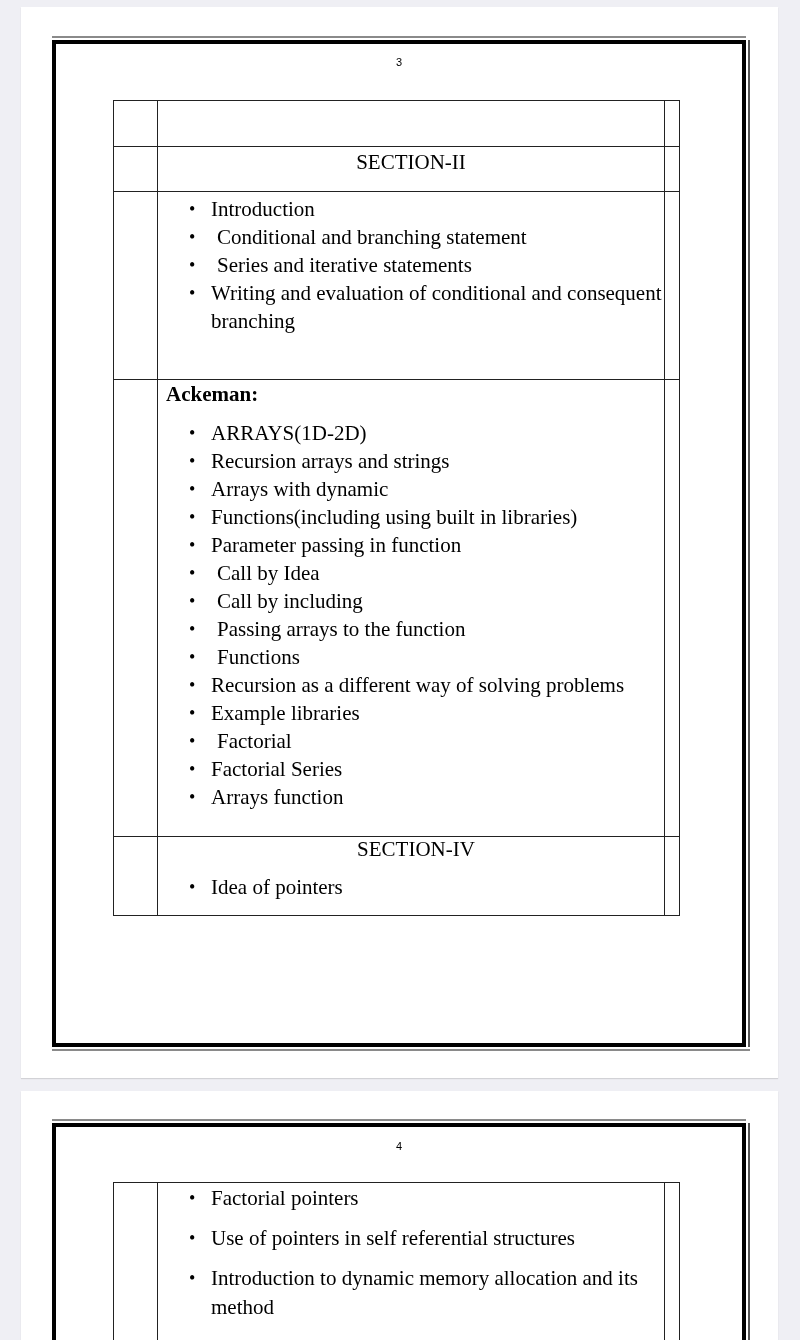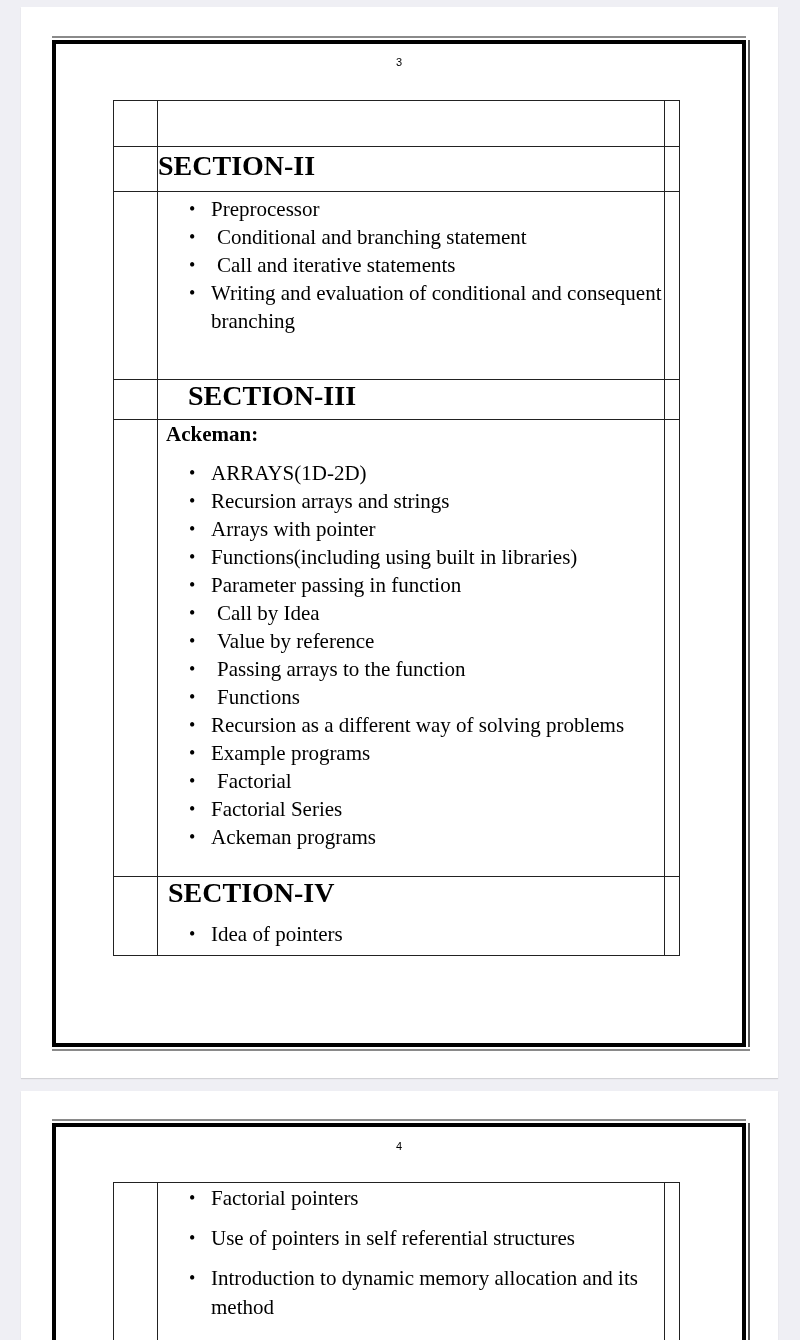--- a/index.html
+++ b/index.html
@@ -57,21 +57,21 @@
   #page2 table.syl { top: 55px; }
   table.syl td {
     border: 1.5px solid #222;
     vertical-align: top;
     padding: 0;
   }
   col.c1 { width: 44px; }
   col.c3 { width: 15px; }
 
   .sec-head {
-    text-align: left; font-weight: bold; font-size: 28px;
+    text-align: center; font-weight: normal; font-size: 21px;
     padding-top: 3px;
   }
   ul.bl {
     list-style: none; margin: 0; padding: 0 0 0 31px;
     font-size: 21px; line-height: 28px;
   }
   ul.bl li { position: relative; padding-left: 22px; }
   ul.bl li .dot {
     position: absolute; left: 0; top: 0;
     font-size: 18px;
@@ -105,54 +105,47 @@
         <td></td>
         <td>
               <div class="sec-head">SECTION-II</div>
             </td>
         <td></td>
       </tr>
       <tr style="height:188px">
         <td></td>
         <td>
           <ul class="bl" id="s2list" style="padding-top:3px">
-                <li><span class="dot">•</span><span>Preprocessor</span></li>
+                <li><span class="dot">•</span><span>Introduction</span></li>
                 <li class="sp"><span class="dot">•</span><span>Conditional and branching statement</span></li>
-                <li class="sp"><span class="dot">•</span><span>Call and iterative statements</span></li>
+                <li class="sp"><span class="dot">•</span><span>Series and iterative statements</span></li>
                 <li><span class="dot">•</span><span>Writing and evaluation of conditional and consequent branching</span></li>
               </ul>
         </td>
-        <td></td>
-      </tr>
-      <tr style="height:40px">
-        <td></td>
-        <td>
-              <div class="sec-head" style="padding-left:30px;padding-top:0px">SECTION-III</div>
-            </td>
         <td></td>
       </tr>
       <tr style="height:457px">
         <td></td>
         <td>
           <div class="arrays-title">Ackeman:</div>
           <ul class="bl" id="s3list" style="padding-top:12px">
                 <li><span class="dot">•</span><span>ARRAYS(1D-2D)</span></li>
                 <li><span class="dot">•</span><span>Recursion arrays and strings</span></li>
-                <li><span class="dot">•</span><span>Arrays with pointer</span></li>
+                <li><span class="dot">•</span><span>Arrays with dynamic</span></li>
                 <li><span class="dot">•</span><span>Functions(including using built in libraries)</span></li>
                 <li><span class="dot">•</span><span>Parameter passing in function</span></li>
                 <li class="sp"><span class="dot">•</span><span>Call by Idea</span></li>
-                <li class="sp"><span class="dot">•</span><span>Value by reference</span></li>
+                <li class="sp"><span class="dot">•</span><span>Call by including</span></li>
                 <li class="sp"><span class="dot">•</span><span>Passing arrays to the function</span></li>
                 <li class="sp"><span class="dot">•</span><span>Functions</span></li>
                 <li><span class="dot">•</span><span>Recursion as a different way of solving problems</span></li>
-                <li><span class="dot">•</span><span>Example programs</span></li>
+                <li><span class="dot">•</span><span>Example libraries</span></li>
                 <li class="sp"><span class="dot">•</span><span>Factorial</span></li>
                 <li><span class="dot">•</span><span>Factorial Series</span></li>
-                <li><span class="dot">•</span><span>Ackeman programs</span></li>
+                <li><span class="dot">•</span><span>Arrays function</span></li>
               </ul>
         </td>
         <td></td>
       </tr>
       <tr style="height:79px">
         <td></td>
         <td>
           <div class="sec-head" style="padding-left:10px;padding-top:0px">SECTION-IV</div>
           <ul class="bl" id="s4list" style="padding-top:11px">
                 <li><span class="dot">•</span><span>Idea of pointers</span></li>

